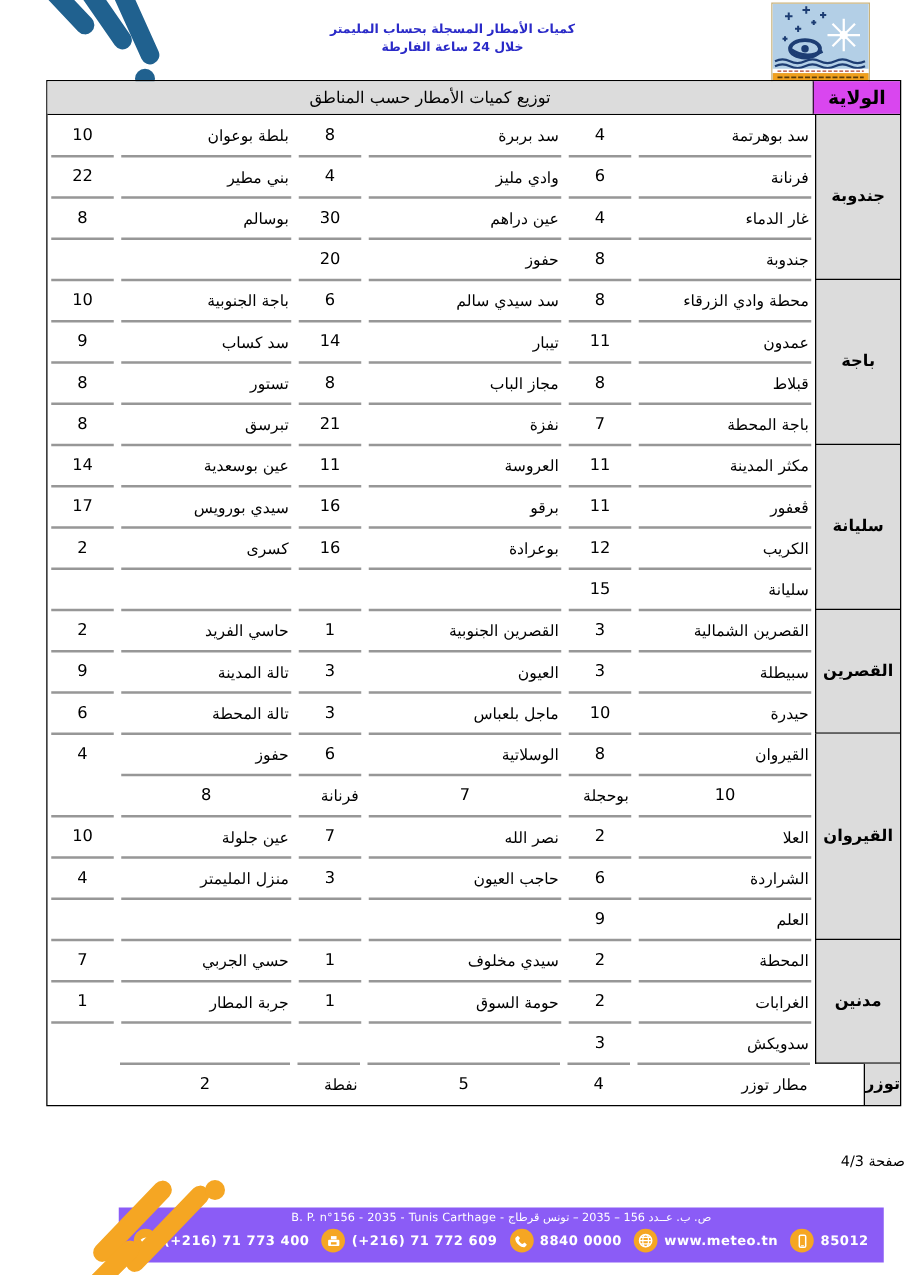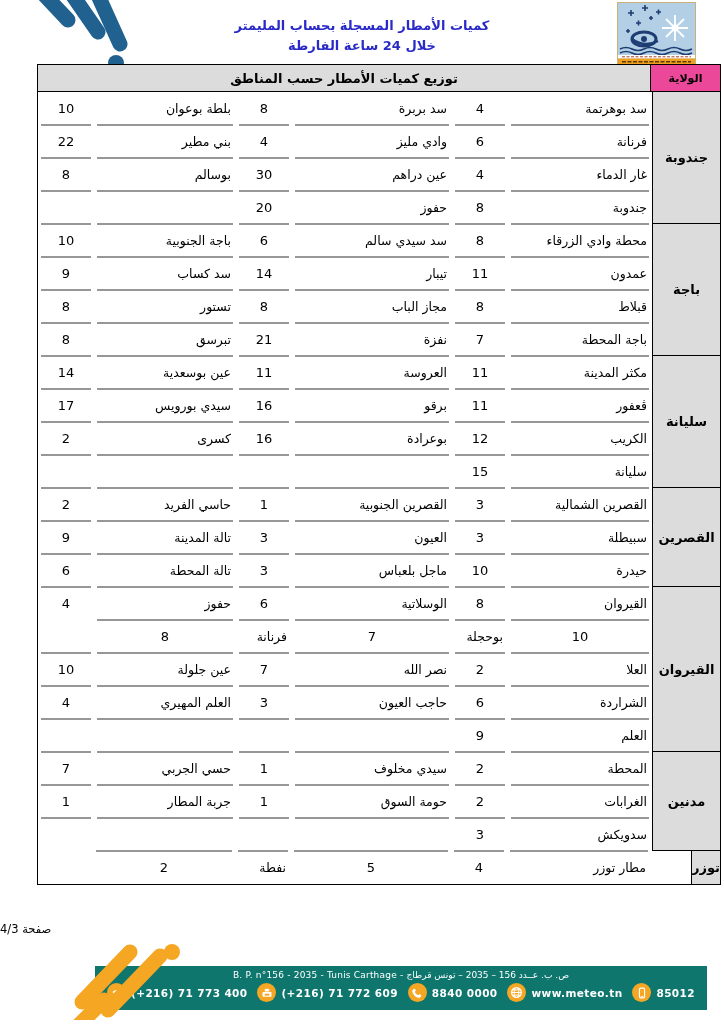--- a/index.html
+++ b/index.html
@@ -1,47 +1,47 @@
 <!DOCTYPE html>
 <html lang="ar"><head>
 <meta charset="utf-8">
 <style>
   html,body{margin:0;padding:0;background:#e8e8e8;}
   .page{position:relative;width:724px;height:1024px;background:#ffffff;overflow:hidden;
         font-family:"DejaVu Sans",sans-serif;}
 
   
   .title{position:absolute;top:16px;left:0;right:0;text-align:center;
-         font-size:13px;font-weight:bold;line-height:1.5;}
+         font-size:10px;font-weight:bold;line-height:1.5;}
   .logo-left{position:absolute;left:24px;top:0;}
   .emblem{position:absolute;left:617px;top:2px;border:0.5px solid #c9b27a;}
 
   
   .rtable{position:absolute;left:37px;top:64px;width:684px;border:1.6px solid #000;
           direction:rtl;box-sizing:border-box;}
   .thead{display:flex;direction:rtl;height:26px;border-bottom:1.6px solid #000;}
-  .thead .wh{width:70px;background:#ec4899;border-left:1.6px solid #000;display:flex;
-             align-items:center;justify-content:center;font-weight:bold;font-size:11px;box-sizing:border-box;}
+  .thead .wh{width:70px;background:#d946ef;border-left:1.6px solid #000;display:flex;
+             align-items:center;justify-content:center;font-weight:bold;font-size:15px;box-sizing:border-box;}
   .thead .span{flex:1;background:#dcdcdc;display:flex;align-items:center;justify-content:center;
-             font-weight:bold;font-size:13px;}
+             font-weight:normal;font-size:13px;}
   .group{display:flex;direction:rtl;}
   .wcell{width:70px;background:#dcdcdc;border-left:1.6px solid #000;border-bottom:1.6px solid #000;
          display:flex;align-items:center;justify-content:center;font-weight:bold;font-size:13px;
          box-sizing:border-box;}
   .group:last-child .wcell{border-bottom:none;margin-left:40px;}
   .rows{flex:1;}
   .row{display:grid;direction:rtl;grid-template-columns:144px 56px 160px 56px 142px 56px;height:33px;}
   .cell{position:relative;display:flex;align-items:center;font-size:12.5px;box-sizing:border-box;}
   .cell.name{justify-content:flex-start;padding-right:5px;} 
   .cell.val{justify-content:center;font-size:13px;}
   .b{font-weight:normal;}
   .row.sep .cell::before{content:"";position:absolute;top:-1px;right:3px;left:3px;height:2px;
       background:#979797;}
   
-  .pagenum{position:absolute;top:922px;left:0;right:0;text-align:left;font-size:11.5px;direction:rtl;}
+  .pagenum{position:absolute;top:922px;left:0;right:0;text-align:right;font-size:11.5px;direction:rtl;}
 
   
   .fbar{position:absolute;left:95px;top:966px;width:612px;height:44px;background:#1e6a9f;z-index:1;}
   .faddr{color:#fff;font-size:9px;text-align:center;margin-top:4px;letter-spacing:.2px;direction:ltr;}
   .fcontacts{display:flex;justify-content:space-between;align-items:center;padding:3px 12px 0 12px;direction:ltr;}
   .citem{display:flex;align-items:center;gap:5px;}
   .cic{width:19px;height:19px;border-radius:50%;background:#f5a623;display:flex;align-items:center;
        justify-content:center;flex:0 0 19px;}
   .cic svg{display:block;}
   .ctx{color:#fff;font-size:10.5px;font-weight:bold;letter-spacing:.4px;white-space:nowrap;}
@@ -269,21 +269,21 @@
               <div class="cell name">نصر الله</div>
               <div class="cell val">7</div>
               <div class="cell name">عين جلولة</div>
               <div class="cell val">10</div>
             </div>
             <div class="row sep">
               <div class="cell name">الشراردة</div>
               <div class="cell val">6</div>
               <div class="cell name">حاجب العيون</div>
               <div class="cell val">3</div>
-              <div class="cell name">العلم المهيري</div>
+              <div class="cell name">منزل المليمتر</div>
               <div class="cell val">4</div>
             </div>
             <div class="row sep">
               <div class="cell name">العلم</div>
               <div class="cell val">9</div>
               <div class="cell name"></div>
               <div class="cell val"></div>
               <div class="cell name"></div>
               <div class="cell val"></div>
             </div>
@@ -339,21 +339,21 @@
     <svg width="180" height="86" viewBox="0 0 180 86">
       <g stroke="#f5a623" stroke-width="15" stroke-linecap="round" fill="none">
         <line x1="16" y1="68" x2="64" y2="18"></line>
         <line x1="42" y1="76" x2="94" y2="22"></line>
         <line x1="4" y1="100" x2="38" y2="66"></line>
       </g>
       <circle cx="106" cy="18" r="8" fill="#f5a623"></circle>
     </svg>
   </div>
 
-  <div class="fbar" style="background: #0f766e;">
+  <div class="fbar" style="background: #8b5cf6;">
     <div class="faddr">
       <span>B. P. n°156 - 2035 - Tunis Carthage -</span>
       <span> </span>
       <span>ص. ب. عــدد 156 – 2035 – تونس قرطاج</span>
     </div>
     <div class="fcontacts">
         <div class="citem">
           <span class="cic">
             <svg width="12" height="12" viewBox="0 0 16 16" fill="#fff">
               <path d="M2 6.5c4-3.4 8-3.4 12 0l-2.2 2.8c-2.4-2-5.2-2-7.6 0z"></path>

